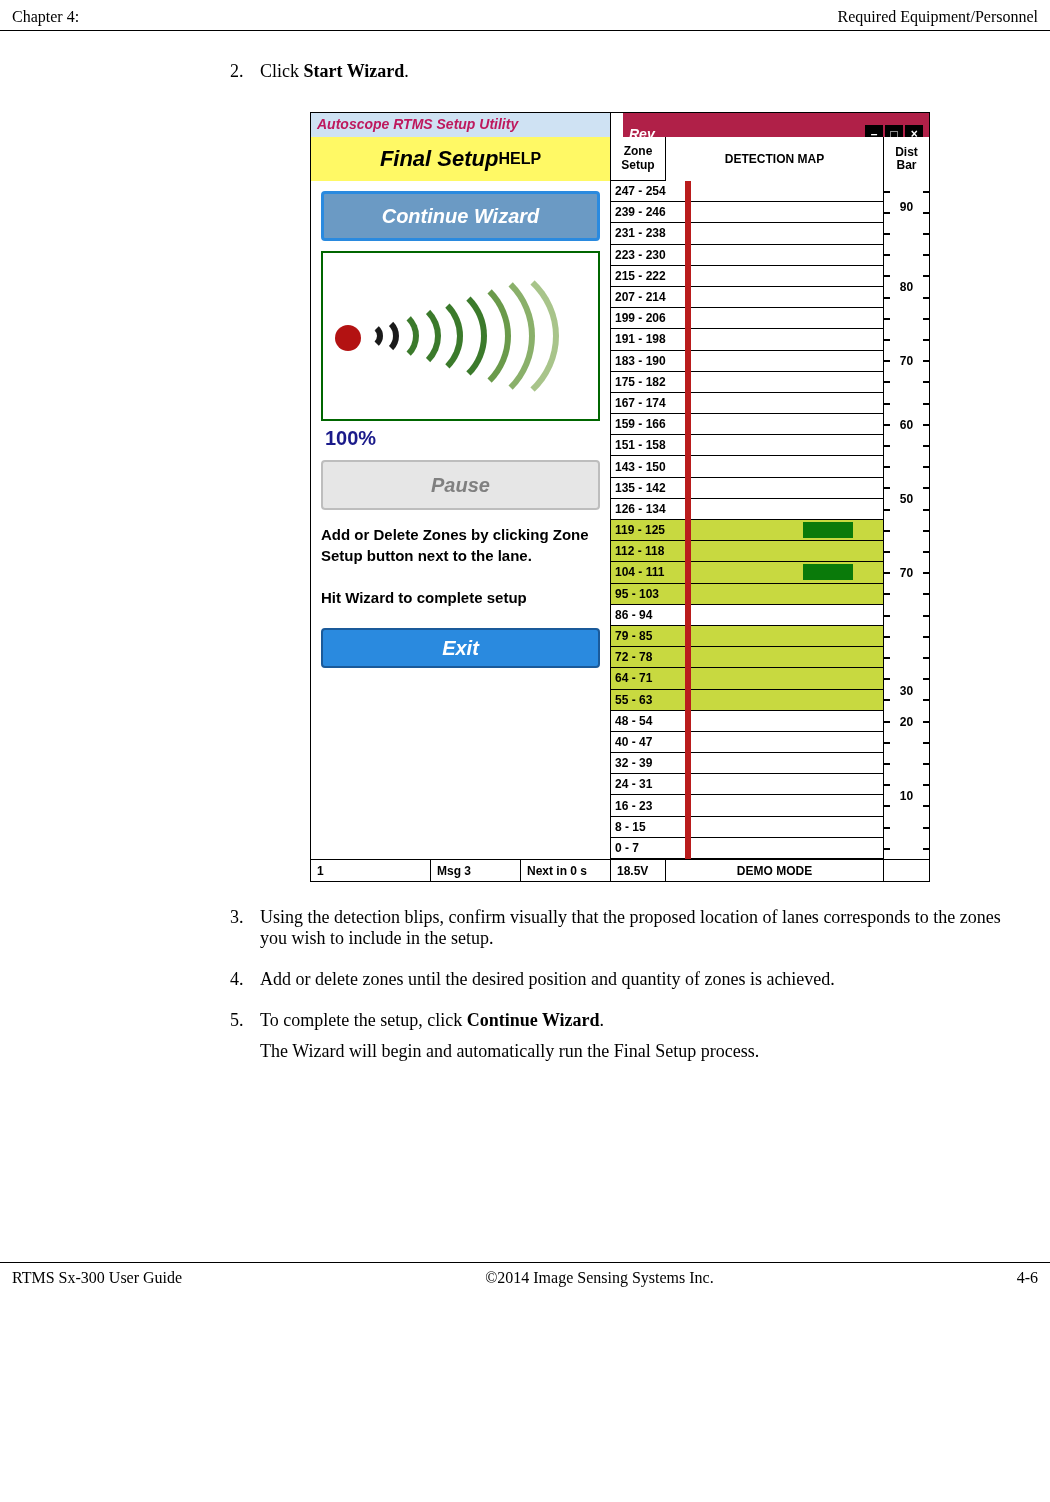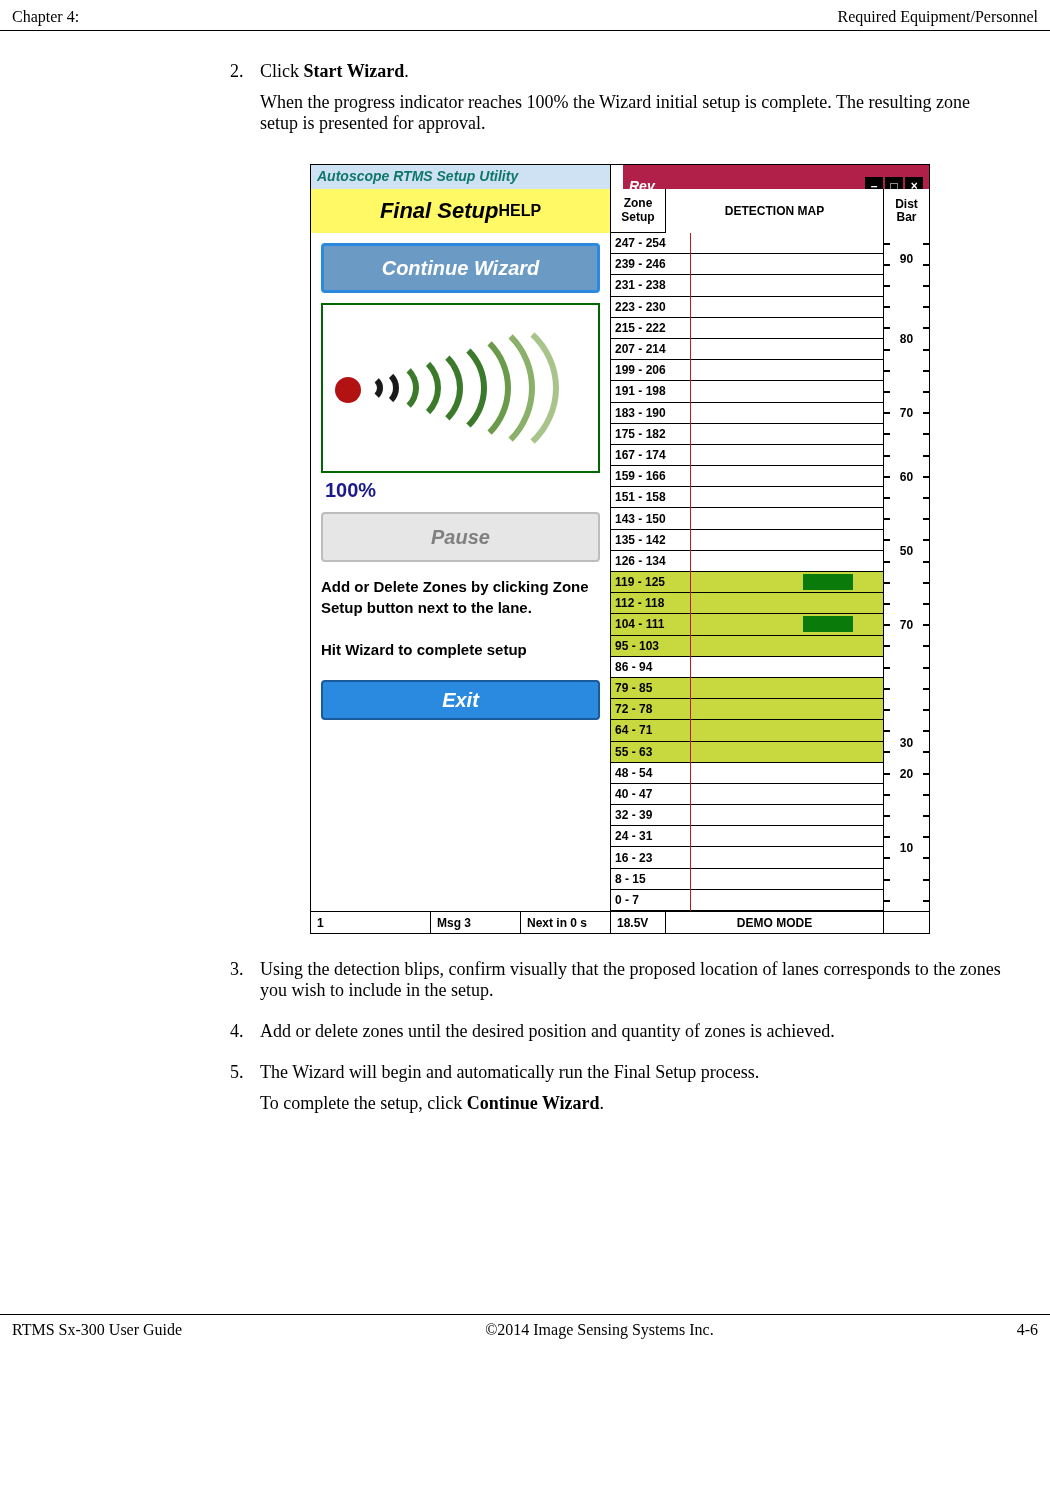--- a/index.html
+++ b/index.html
@@ -34,21 +34,21 @@
     margin: 20px auto 25px auto;
     width: 620px;
     border: 1px solid #000;
     font-family: Arial, Helvetica, sans-serif;
     font-size: 14px;
   }
   .fig-title-row { display: flex; height: 24px; }
   .fig-title-left {
     flex: 0 0 300px;
     background: #cfe2f3;
-    color: #0f766e;
+    color: #be185d;
     font-weight: bold;
     font-style: italic;
     padding: 3px 6px;
     border-right: 1px solid #000;
   }
   .fig-title-right {
     flex: 1;
     background: #b02048;
     color: #fff;
     font-weight: bold;
@@ -230,21 +230,20 @@
   <span>Chapter 4:</span>
   <span>Required Equipment/Personnel</span>
 </div>
 
 <div class="content">
 
   <div class="step">
     <div class="step-num">2.</div>
     <div class="step-body">
       <p><span>Click </span><span class="bold">Start Wizard</span><span>.</span></p>
-      <p>When the progress indicator reaches 100% the Wizard initial setup is complete. The resulting zone setup is presented for approval.</p>
     </div>
   </div>
 
   <div class="figure">
     <div class="fig-title-row">
       <div class="fig-title-left">Autoscope RTMS Setup Utility</div>
       <div class="fig-title-right">
         <span>Rev</span>
         <span class="win-ctrls">
           <span class="win-btn">–</span>
@@ -293,21 +292,21 @@
           <div class="instructions">
             <div>Add or Delete Zones by clicking Zone Setup button next to the lane.</div>
             <br>
             <div>Hit Wizard to complete setup</div>
           </div>
           <div class="btn btn-exit">Exit</div>
         </div>
       </div>
 
       <div class="fig-right">
-        <div class="zone-col" id="zone-col" style="width:80px;border-right:1px solid #b91c1c">
+        <div class="zone-col" id="zone-col" style="width:80px;border-right:6px solid #b91c1c">
             <div class="zone-row">247 - 254</div>
             <div class="zone-row">239 - 246</div>
             <div class="zone-row">231 - 238</div>
             <div class="zone-row">223 - 230</div>
             <div class="zone-row">215 - 222</div>
             <div class="zone-row">207 - 214</div>
             <div class="zone-row">199 - 206</div>
             <div class="zone-row">191 - 198</div>
             <div class="zone-row">183 - 190</div>
             <div class="zone-row">175 - 182</div>
@@ -502,22 +501,22 @@
   <div class="step">
     <div class="step-num">4.</div>
     <div class="step-body">
       <p>Add or delete zones until the desired position and quantity of zones is achieved.</p>
     </div>
   </div>
 
   <div class="step">
     <div class="step-num">5.</div>
     <div class="step-body">
+      <p><span>To complete the setup, click </span><span class="bold">Continue Wizard</span><span>.</span></p>
       <p>The Wizard will begin and automatically run the Final Setup process.</p>
-      <p><span>To complete the setup, click </span><span class="bold">Continue Wizard</span><span>.</span></p>
     </div>
   </div>
 
 </div>
 
 <div class="page-footer">
   <span>RTMS Sx-300 User Guide</span>
   <span>©2014 Image Sensing Systems Inc.</span>
   <span>4-6</span>
 </div>

